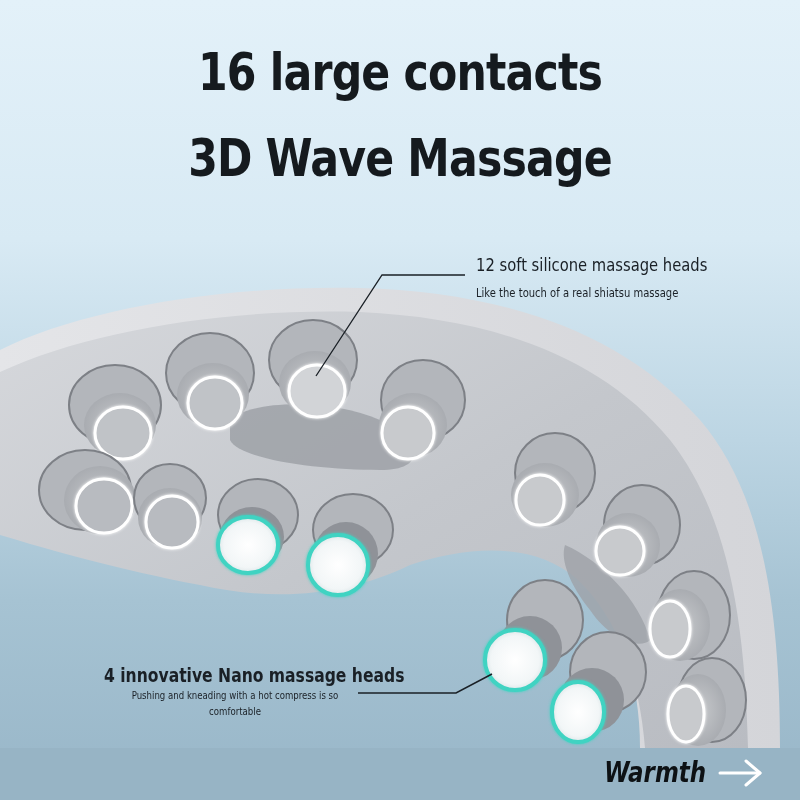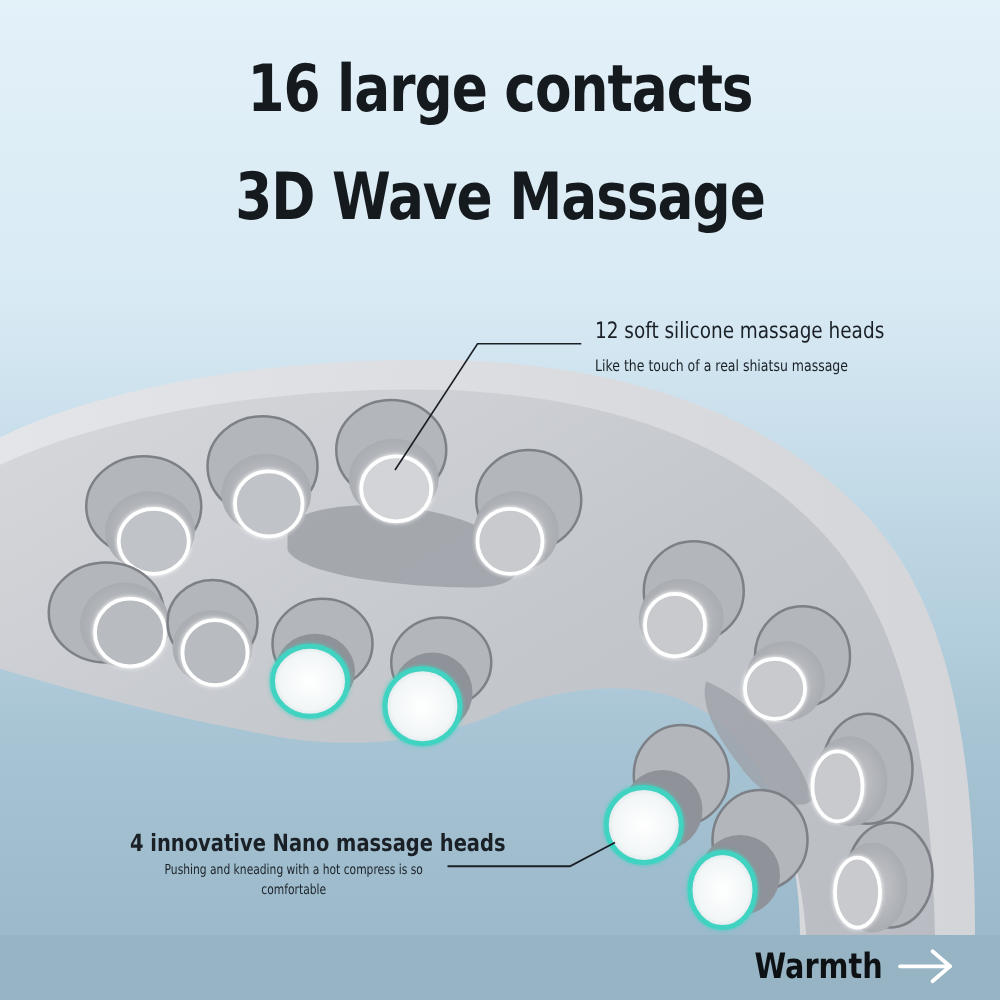--- a/index.html
+++ b/index.html
@@ -65,20 +65,21 @@
       position: absolute;
       left: 0; top: 748px;
       width: 800px; height: 52px;
       background: #97b4c5;
     }
     .warmth-link {
       position: absolute;
       right: 36px; top: 756px;
       display: flex; align-items: center;
       cursor: pointer;
+      font-style: italic;
     }
     .warmth-label {
       font-family: "DejaVu Sans", sans-serif;
       font-weight: bold;
       font-size: 28px;
       color: #0d1114;
       transform: scaleX(0.82);
       transform-origin: right center;
       margin-right: 12px;
     }

